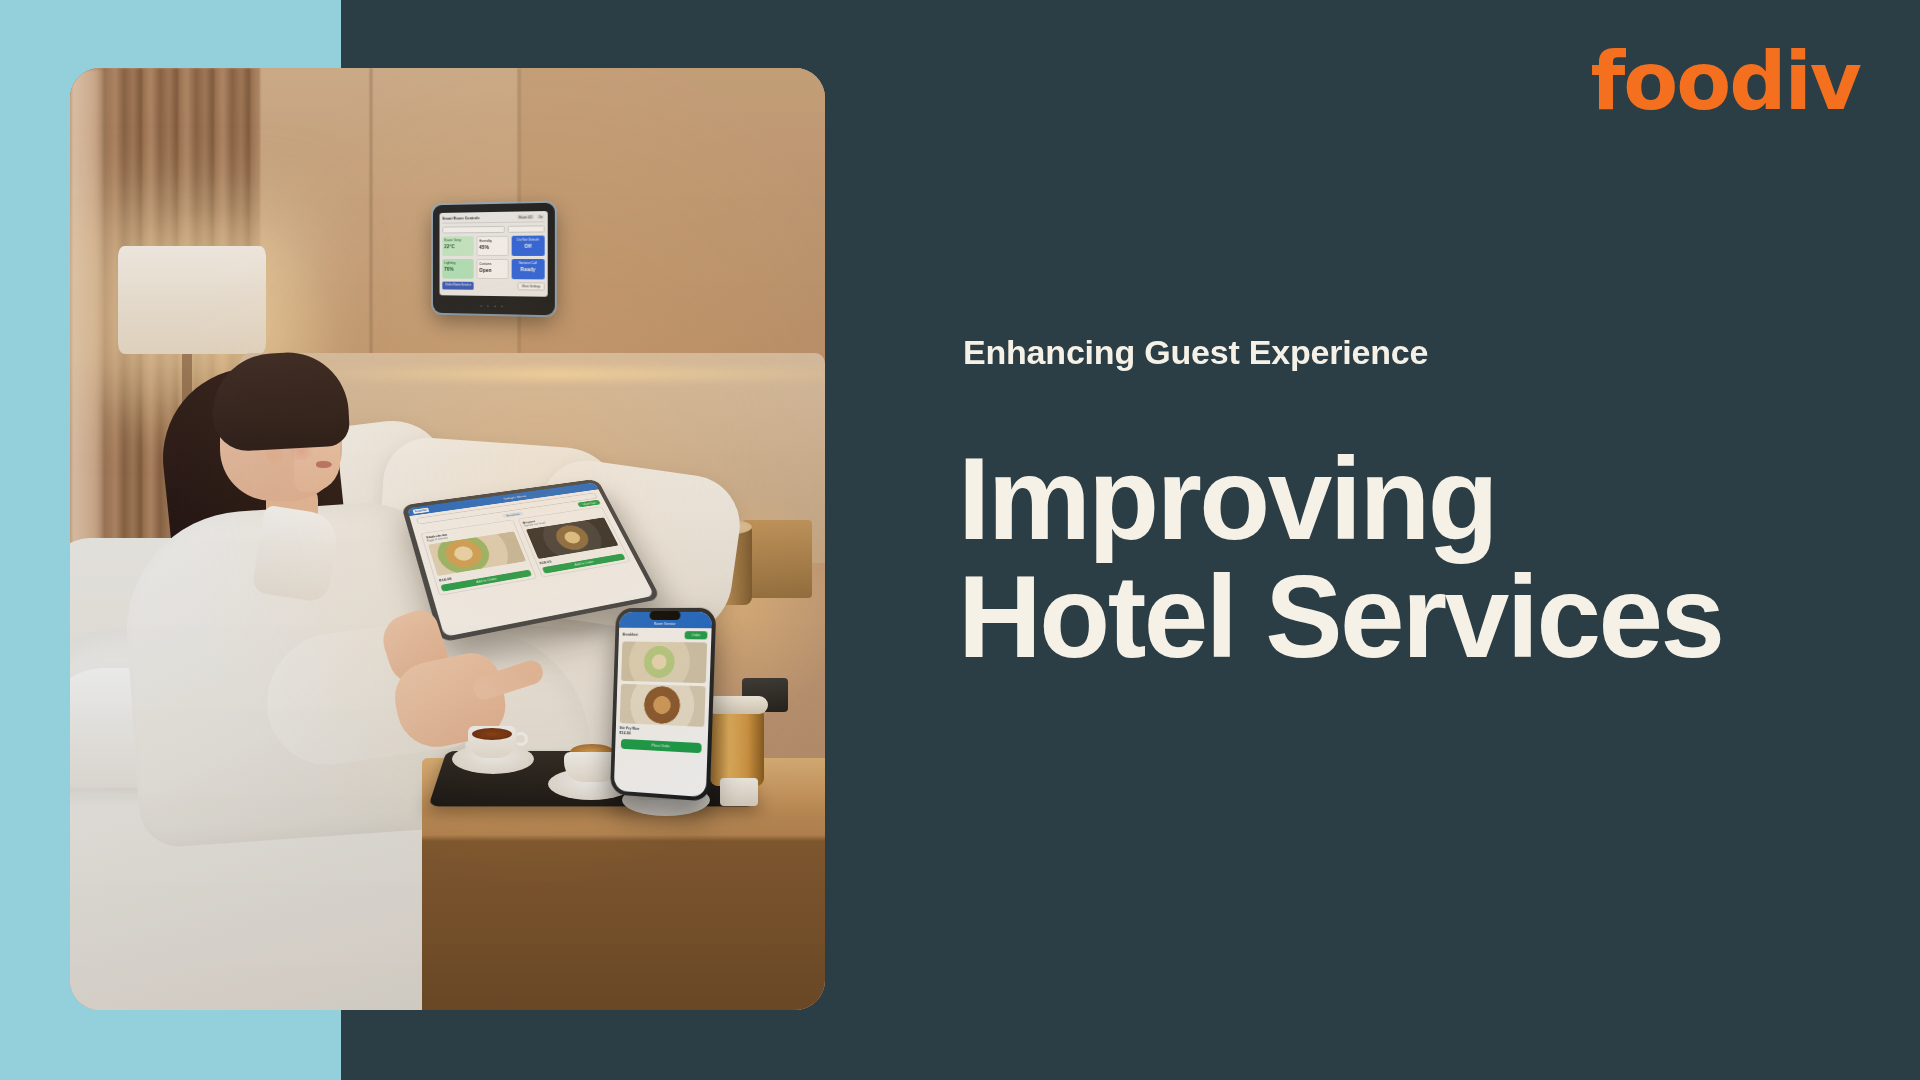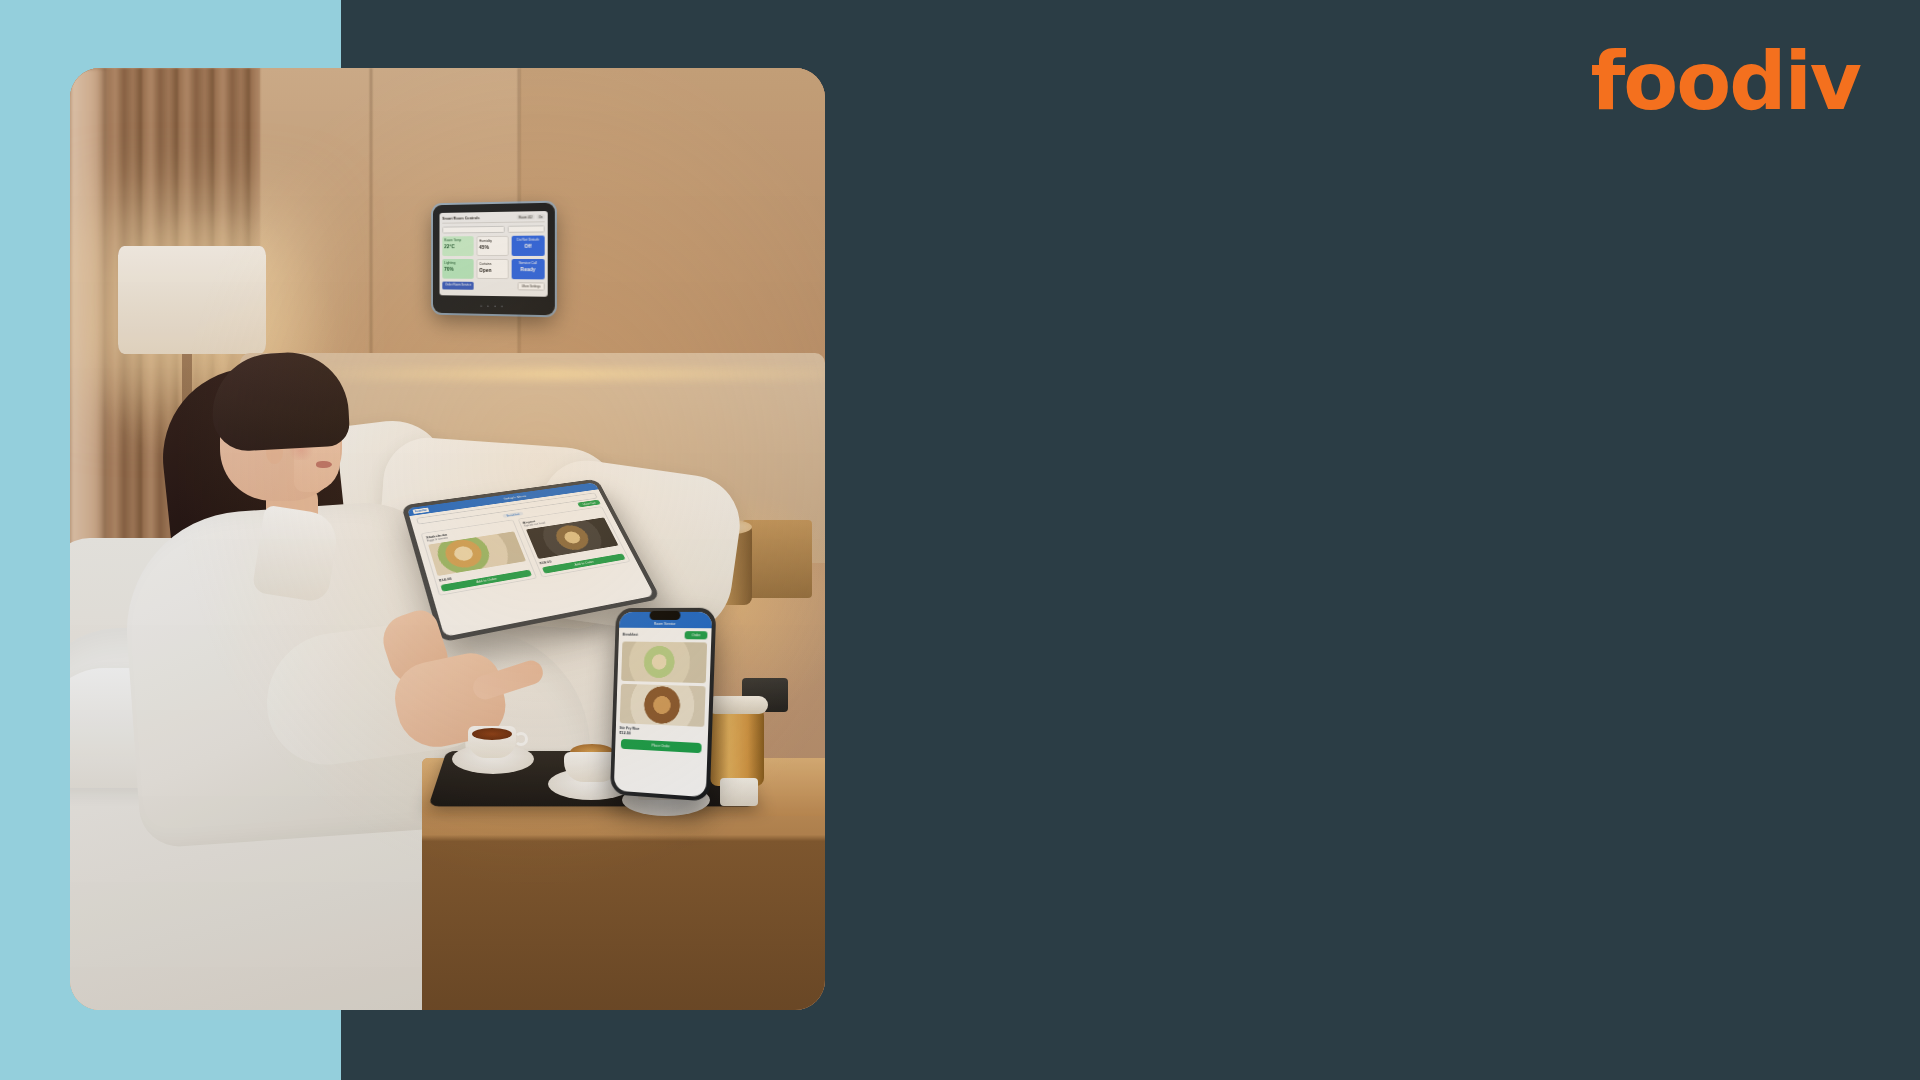--- a/index.html
+++ b/index.html
@@ -556,15 +556,20 @@
         </div>
         <div class="ph-cta">Place Order</div>
       </div>
     </div>
 
     <div class="warm-overlay"></div>
   </div>
 
   <div class="logo">foodiv</div>
 
-
+  <div class="kicker">Enhancing Guest Experience</div>
+
+  <div class="headline">
+    <span class="l1">Improving</span>
+    <span class="l2">Hotel Services</span>
+  </div>
 
 </div>
 
 </body></html>

